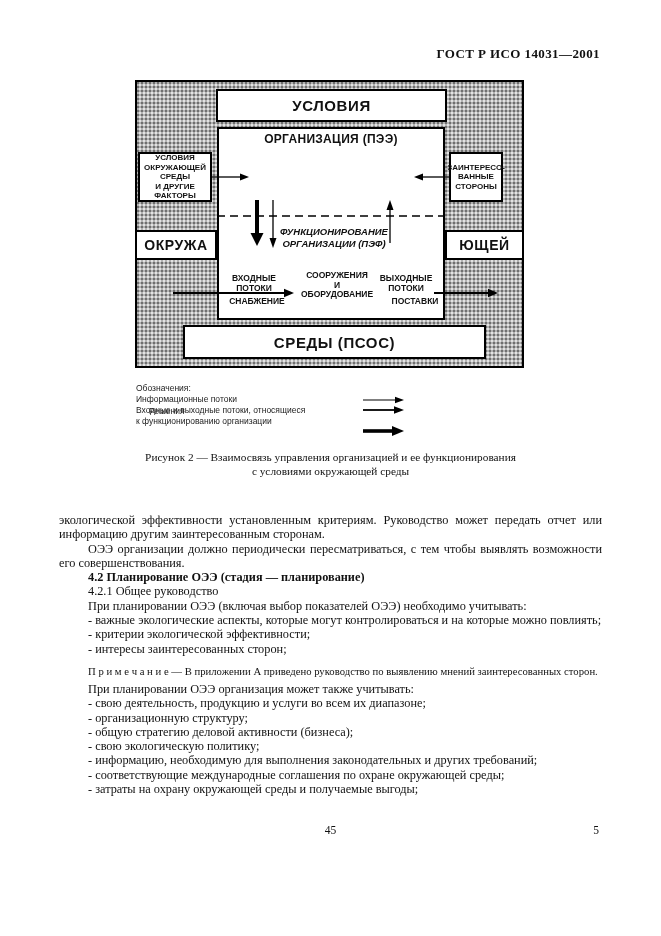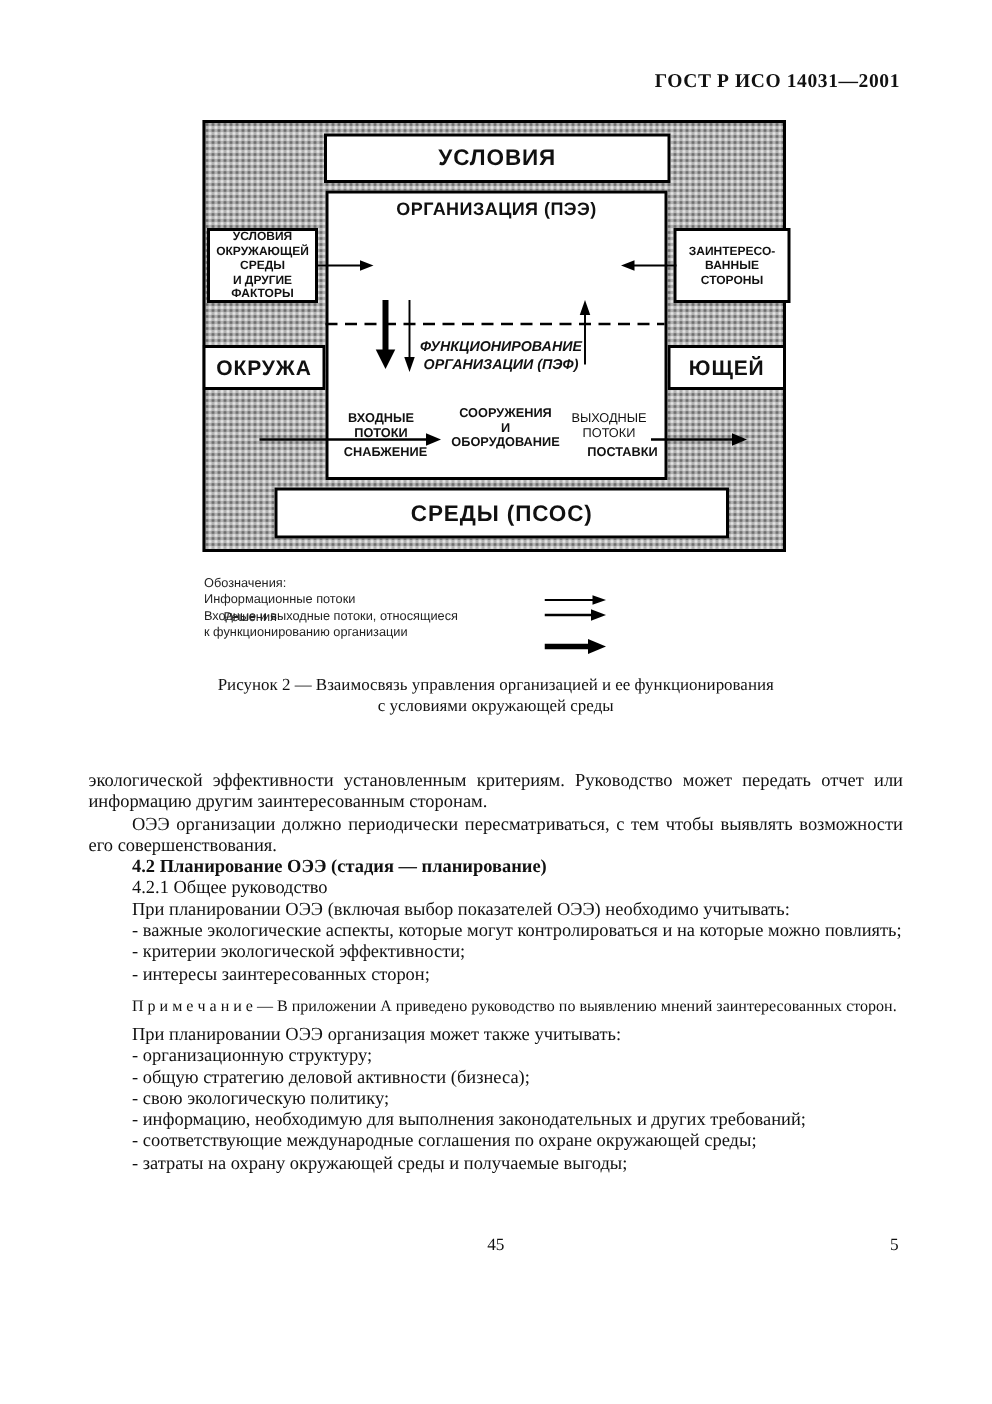--- a/index.html
+++ b/index.html
@@ -19,33 +19,33 @@
             radial-gradient(circle at 1px 1px, #6f6f6f 0.8px, rgba(0,0,0,0) 1.2px),
             radial-gradient(circle at 3px 3px, #e3e3e3 0.8px, rgba(0,0,0,0) 1.2px);
           background-size:4px 4px;}
   .fbox{position:absolute;background:#fff;border:2px solid #000;box-sizing:border-box;
         display:flex;align-items:center;justify-content:center;text-align:center;
         font-family:"Liberation Sans",sans-serif;}
   .big{font-weight:bold;font-size:15px;letter-spacing:0.6px;}
   .box-top{left:79px;top:7px;width:231px;height:33px;}
   .box-org{left:80px;top:45px;width:228px;height:193px;}
   .box-left{left:1px;top:70px;width:74px;height:50px;font-size:8px;font-weight:bold;line-height:9.6px;}
-  .box-right{left:312px;top:70px;width:78px;height:50px;font-size:8px;font-weight:bold;line-height:9.6px;}
+  .box-right{left:312px;top:70px;width:54px;height:50px;font-size:8px;font-weight:bold;line-height:9.6px;}
   .box-okruzha{left:-2px;top:148px;width:82px;height:30px;font-size:14px;}
   .box-yushchey{right:-2px;top:148px;width:79px;height:30px;font-size:14px;}
   .box-sredy{left:46px;top:243px;width:303px;height:34px;}
 
   .flabel{position:absolute;font-family:"Liberation Sans",sans-serif;text-align:center;
           transform:translateX(-50%);white-space:pre-line;}
   .lab-org{left:194px;top:50px;font-size:12px;font-weight:600;letter-spacing:0.3px;}
   .lab-mgmt{left:194px;top:87px;font-size:10.5px;font-weight:600;font-style:italic;line-height:13px;}
   .lab-func{left:197px;top:144px;font-size:9.5px;font-weight:600;font-style:italic;line-height:11.5px;}
   .lab-in{left:117px;top:191px;font-size:8.5px;font-weight:600;line-height:10px;}
   .lab-fac{left:200px;top:189px;font-size:8.5px;font-weight:600;line-height:9.5px;}
-  .lab-out{left:269px;top:191px;font-size:8.5px;font-weight:400;line-height:10px;}
+  .lab-out{left:269px;top:191px;font-size:8.5px;font-weight:700;line-height:10px;}
   .lab-sup{left:120px;top:214px;font-size:8.5px;font-weight:600;}
   .lab-del{left:278px;top:214px;font-size:8.5px;font-weight:600;}
 
   .fig-svg{position:absolute;left:0;top:0;width:385px;height:284px;}
 
   
   .legend-text{position:absolute;font-family:"Liberation Sans",sans-serif;font-size:8.5px;
                color:#222;line-height:11px;white-space:pre-line;}
   .leg-arrow{position:absolute;}
 
@@ -185,20 +185,21 @@
     <p>экологической эффективности установленным критериям. Руководство может передать отчет или информацию другим заинтересованным сторонам.</p>
     <p class="ind">ОЭЭ организации должно периодически пересматриваться, с тем чтобы выявлять возможности его совершенствования.</p>
     <p class="ind bold">4.2 Планирование ОЭЭ (стадия — планирование)</p>
     <p class="ind">4.2.1 Общее руководство</p>
     <p class="ind">При планировании ОЭЭ (включая выбор показателей ОЭЭ) необходимо учитывать:</p>
     <p class="ind">- важные экологические аспекты, которые могут контролироваться и на которые можно повлиять;</p>
     <p class="ind">- критерии экологической эффективности;</p>
     <p class="ind">- интересы заинтересованных сторон;</p>
     <p class="note">П р и м е ч а н и е — В приложении А приведено руководство по выявлению мнений заинтересованных сторон.</p>
     <p class="ind">При планировании ОЭЭ организация может также учитывать:</p>
+    <p class="ind">- свою деятельность, продукцию и услуги во всем их диапазоне;</p>
     <p class="ind">- организационную структуру;</p>
     <p class="ind">- общую стратегию деловой активности (бизнеса);</p>
     <p class="ind">- свою экологическую политику;</p>
     <p class="ind">- информацию, необходимую для выполнения законодательных и других требований;</p>
     <p class="ind">- соответствующие международные соглашения по охране окружающей среды;</p>
     <p class="ind">- затраты на охрану окружающей среды и получаемые выгоды;</p>
   </div>
 
   <div class="pagenum-center">45</div>
   <div class="pagenum-right">5</div>

